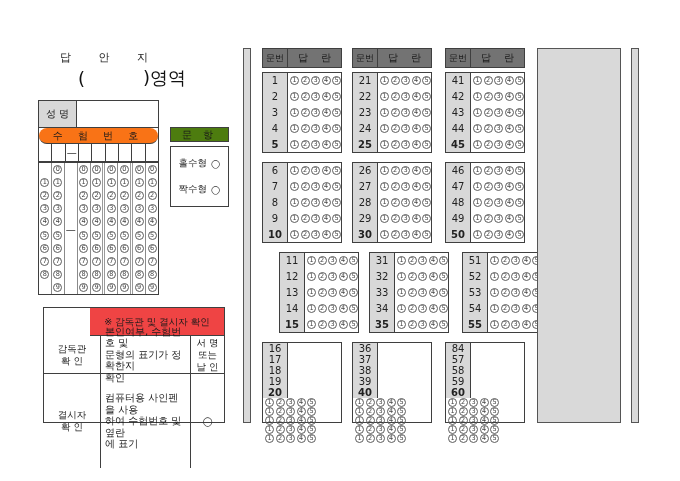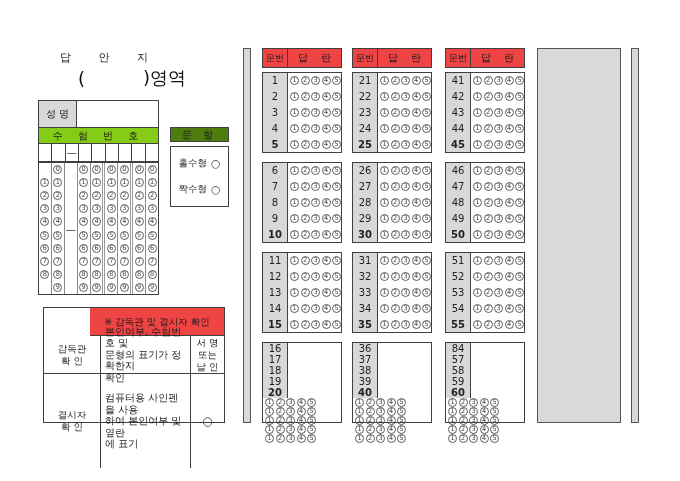--- a/index.html
+++ b/index.html
@@ -12,23 +12,23 @@
   .title2{position:absolute;left:78px;top:66px;display:flex;align-items:center;
           font-size:18px;color:#111;}
   .title2 .gap{display:inline-block;width:58px;}
 
   
   .id-table{position:absolute;left:38px;top:100px;width:121px;border:1px solid #3f3f3f;box-sizing:border-box;}
   .name-row{display:flex;height:26px;border-bottom:1px solid #3f3f3f;gap:12px;}
   .name-label{width:37px;background:#d8d8d8;border-right:1px solid #3f3f3f;
               display:flex;align-items:center;justify-content:center;font-size:10px;}
   .name-value{flex:1;background:#fff;}
-  .exam-header{height:15px;background:#84cc16;border-bottom:1px solid #3f3f3f;
+  .exam-header{height:15px;background:#f97316;border-bottom:1px solid #3f3f3f;
                display:flex;align-items:center;justify-content:center;
-               font-size:10px;letter-spacing:6px;}
+               font-size:10px;letter-spacing:6px;border-radius:8px;}
   .writein-row{display:flex;height:17px;}
   .wi-cell{flex:1;border-right:1px solid #3f3f3f;display:flex;align-items:center;justify-content:center;
            font-size:10px;color:#333;}
   .wi-cell:last-child{border-right:none;}
 
   
   .exam-grid{position:absolute;left:38px;top:162px;width:121px;height:133px;
              border:1px solid #3f3f3f;box-sizing:border-box;display:flex;background:#fff;}
   .grid-col{flex:1;display:flex;flex-direction:column;border-right:1px solid #8a8a8a;position:relative;}
   .grid-col:last-child{border-right:none;}
@@ -71,28 +71,28 @@
   .tick-bar{position:absolute;top:48px;width:8px;height:375px;background:#d9d9d9;
             border:1px solid #555;box-sizing:border-box;}
   .bar-left{left:243px;}
   .bar-right{left:631px;}
   .mask-rect{position:absolute;left:537px;top:48px;width:84px;height:375px;background:#d9d9d9;
              border:1px solid #555;box-sizing:border-box;}
 
   
   .answer-block{position:absolute;top:48px;width:80px;height:375px;}
   .ab-b0{left:262px;} .ab-b1{left:352px;} .ab-b2{left:445px;}
-  .ab-header{position:absolute;left:0;top:0;width:80px;height:20px;background:#ef4444;
+  .ab-header{position:absolute;left:0;top:0;width:80px;height:20px;background:#737373;
              border:1px solid #3f3f3f;box-sizing:border-box;display:flex;}
   .abh-num{width:24px;border-right:1px solid #3f3f3f;display:flex;align-items:center;justify-content:center;
            font-size:9px;}
   .abh-ans{flex:1;display:flex;align-items:center;justify-content:center;font-size:10px;word-spacing:10px;}
   .ab-group{position:absolute;left:0;width:80px;height:81px;border:1px solid #3f3f3f;
             box-sizing:border-box;display:flex;background:#fff;}
-  .g0{top:24px;} .g1{top:114px;} .g2{top:204px;} .g3{top:294px;flex-direction:column;}
+  .g0{top:24px;} .g1{top:114px;} .g2{top:204px;margin-left:17px;} .g3{top:294px;flex-direction:column;}
   .ab-nums{width:24px;background:#d8d8d8;border-right:1px solid #3f3f3f;display:flex;flex-direction:column;}
   .ab-num{flex:1;display:flex;align-items:center;justify-content:center;font-size:10px;color:#222;}
   .ab-num.bold{font-weight:bold;}
   .ab-ans{flex:1;display:flex;flex-direction:column;}
   .ab-row{flex:1;display:flex;align-items:center;padding-left:2px;gap:1.5px;}
 </style>
 </head>
 <body>
 
 <div class="sheet">
@@ -401,21 +401,21 @@
 확 인</div>
     <div class="v-cell desc">본인여부, 수험번호 및
 문형의 표기가 정확한지
 확인</div>
     <div class="v-cell last-col">서 명
 또는
 날 인</div>
     <div class="v-cell last-row">결시자
 확 인</div>
     <div class="v-cell desc last-row">컴퓨터용 사인펜을 사용
-하여 본인여부 및 옆란
+하여 수험번호 및 옆란
 에 표기</div>
     <div class="v-cell last-col last-row v-mark">○</div>
   </div>
 
   <div class="tick-bar bar-left"></div>
   <div class="answer-block ab-b0">
       <div class="ab-header">
         <div class="abh-num">문번</div>
         <div class="abh-ans">답 란</div>
       </div>

